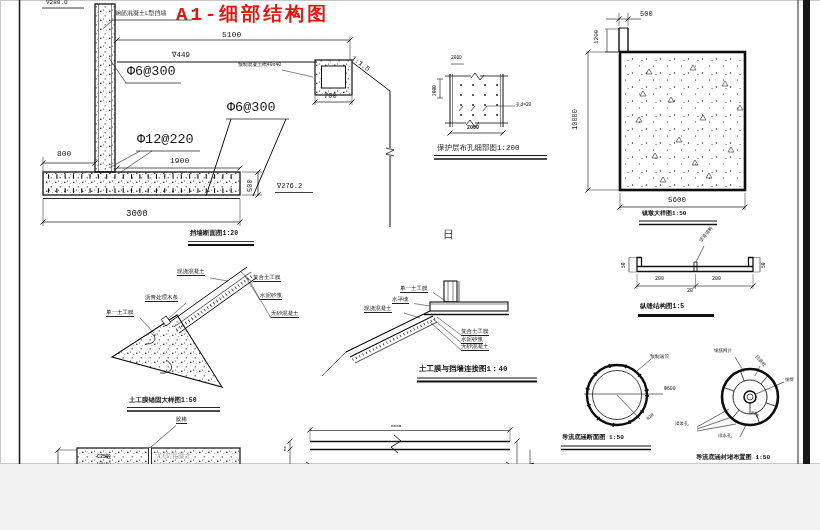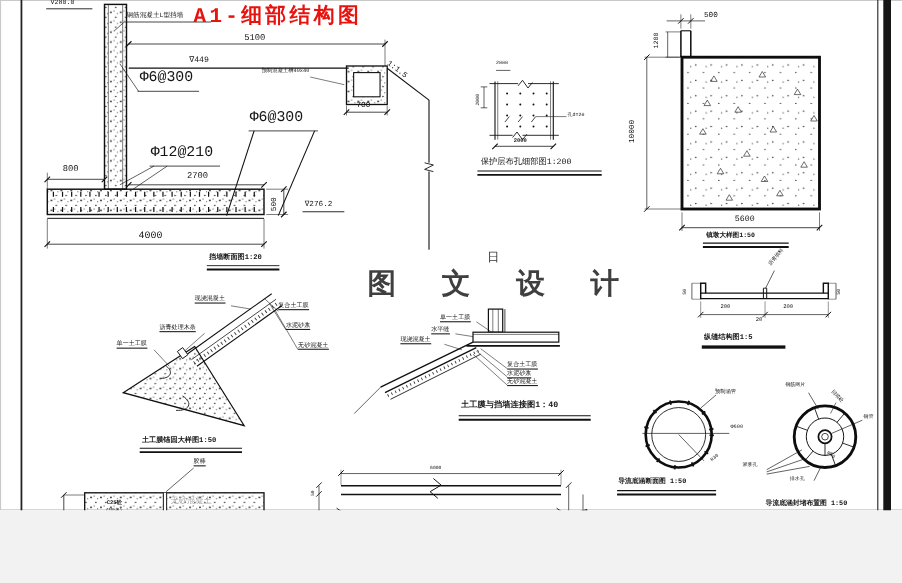--- a/index.html
+++ b/index.html
@@ -321,33 +321,32 @@
     <line x1="717" y1="499.5" x2="803" y2="499.5" stroke-width="1.6"></line>
     <line x1="717" y1="499.5" x2="717" y2="530" stroke-width="1.6"></line>
     <line x1="717" y1="512" x2="803" y2="512" stroke-width=".8"></line>
     <line x1="717" y1="527" x2="803" y2="527" stroke-width=".8"></line>
     <line x1="730" y1="512" x2="730" y2="530" stroke-width=".8"></line>
     <line x1="749" y1="512" x2="749" y2="530" stroke-width=".8"></line>
   </g>
 </svg>
 
 <div class="t red" style="left:176px;top:6px;font-size:19px;">A1-细部结构图</div>
-<div class="t wm" style="left:334px;top:246px;font-size:26px;">图 文 设 计</div>
 <div class="t" style="left:443px;top:230px;font-size:11px;color:#333;">日</div>
 
 <div class="t" style="left:115px;top:11px;font-size:6px;">钢筋混凝土L型挡墙</div>
 <div class="t" style="left:46px;top:0px;font-size:6px;">∇280.0</div>
 <div class="t" style="left:222px;top:31px;font-size:8px;">5100</div>
 <div class="t" style="left:172px;top:52px;font-size:7.5px;">∇449</div>
 <div class="t" style="left:127px;top:65px;font-size:13.5px;">Φ6@300</div>
 <div class="t" style="left:227px;top:101px;font-size:13.5px;">Φ6@300</div>
-<div class="t" style="left:137px;top:133px;font-size:13.5px;">Φ12@210</div>
+<div class="t" style="left:137px;top:133px;font-size:13.5px;">Φ12@220</div>
 <div class="t" style="left:57px;top:150px;font-size:8px;">800</div>
-<div class="t" style="left:170px;top:157px;font-size:8px;">2700</div>
-<div class="t" style="left:126px;top:210px;font-size:9px;">4000</div>
+<div class="t" style="left:170px;top:157px;font-size:8px;">1900</div>
+<div class="t" style="left:126px;top:210px;font-size:9px;">3000</div>
 <div class="t r90" style="left:247px;top:192px;font-size:7px;">500</div>
 <div class="t" style="left:277px;top:183px;font-size:7px;">∇276.2</div>
 <div class="t" style="left:354px;top:55px;font-size:7px;transform:rotate(37deg);transform-origin:left top;">1:1.5</div>
 <div class="t" style="left:238px;top:62px;font-size:4.8px;">预制混凝土槽40x40</div>
 <div class="t" style="left:324px;top:93px;font-size:7px;">700</div>
 <div class="t b" style="left:190px;top:231px;font-size:6.5px;">挡墙断面图1:20</div>
 
 <div class="t" style="left:451px;top:56px;font-size:4.5px;">2000</div>
 <div class="t r90" style="left:433px;top:96px;font-size:4.5px;">2000</div>
 <div class="t" style="left:516px;top:103px;font-size:4.5px;">孔d=20</div>

